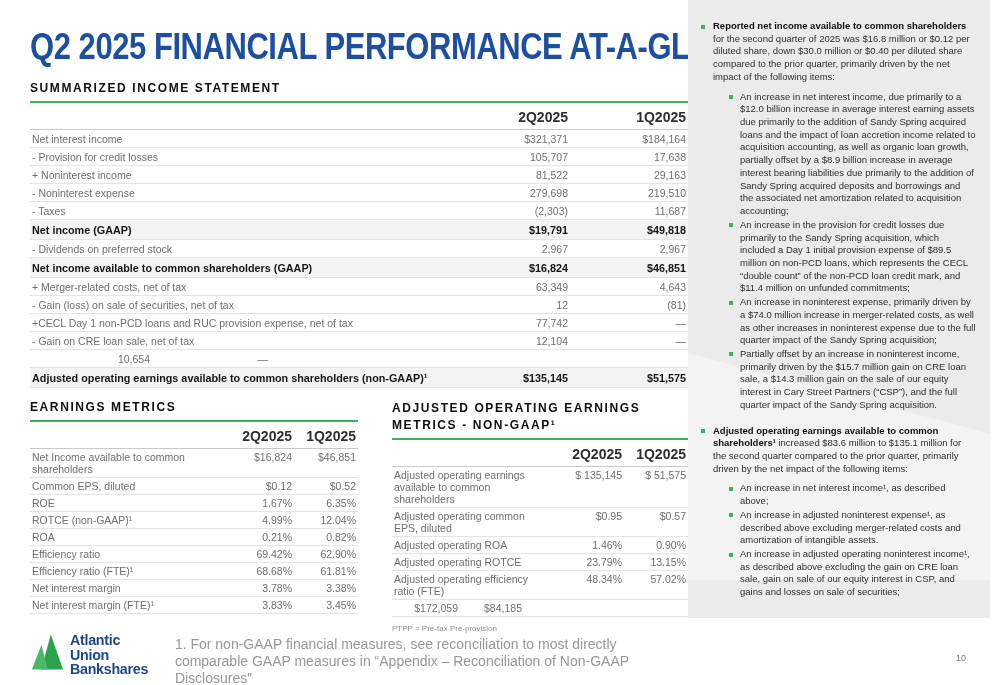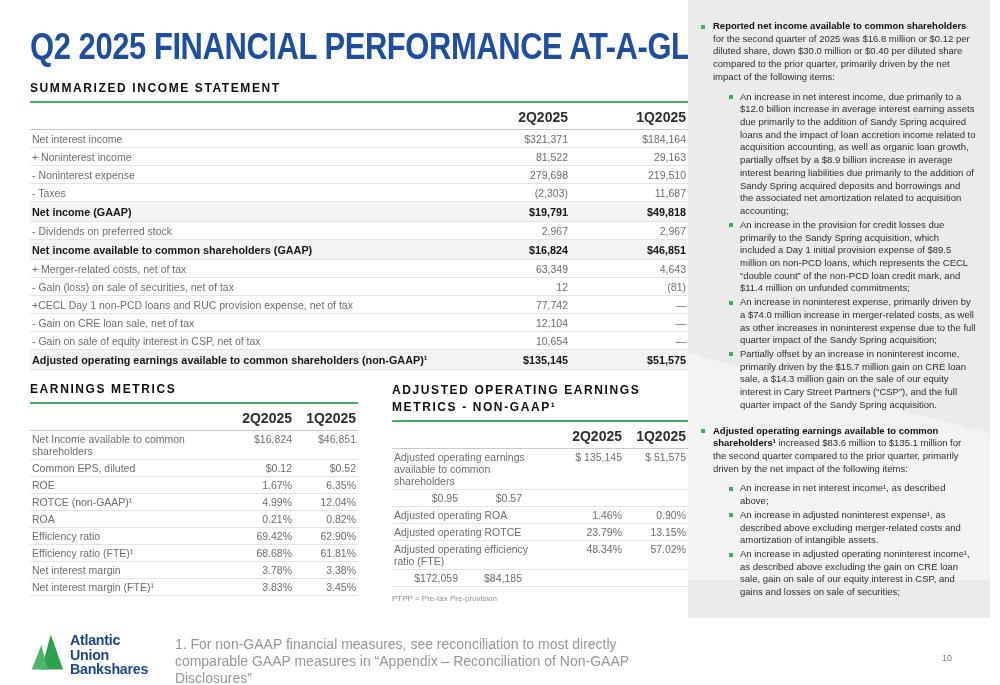--- a/index.html
+++ b/index.html
@@ -59,21 +59,21 @@
   .sub-list .b-item{margin-bottom:1px;}
   .sub-list .b-marker{margin-right:7px;}
 
   
   .footer{position:absolute;left:30px;top:633px;width:650px;display:flex;}
   .logo{display:flex;align-items:flex-start;}
   .logo-text{margin-left:6px;color:#1d4689;font-weight:bold;font-size:15.5px;line-height:.95;letter-spacing:-.3px;
     transform:scaleX(.92);transform-origin:left top;}
   .footnotes{margin-left:20px;font-size:14px;color:#979797;line-height:1.2;padding-top:3px;}
   .footnotes div{margin-bottom:6px;}
-  .page-num{position:absolute;right:48px;bottom:22px;font-size:9px;color:#7a7a7a;}
+  .page-num{position:absolute;right:34px;bottom:22px;font-size:9px;color:#7a7a7a;}
 </style>
 </head>
 <body>
 
 <div class="slide">
 
   <div class="main">
     <div class="page-title">Q2 2025 FINANCIAL PERFORMANCE AT-A-GLANCE</div>
 
     <div class="income">
@@ -83,20 +83,25 @@
         <span class="num">2Q2025</span>
         <span class="num">1Q2025</span>
       </div>
       <div id="income-rows">
           <div class="t-row">
             <span class="lbl">Net interest income</span>
             <span class="num">$321,371</span>
             <span class="num">$184,164</span>
           </div>
           <div class="t-row">
+            <span class="lbl">- Provision for credit losses</span>
+            <span class="num">105,707</span>
+            <span class="num">17,638</span>
+          </div>
+          <div class="t-row">
             <span class="lbl">+ Noninterest income</span>
             <span class="num">81,522</span>
             <span class="num">29,163</span>
           </div>
           <div class="t-row">
             <span class="lbl">- Noninterest expense</span>
             <span class="num">279,698</span>
             <span class="num">219,510</span>
           </div>
           <div class="t-row">
@@ -133,21 +138,20 @@
             <span class="lbl">+CECL Day 1 non-PCD loans and RUC provision expense, net of tax</span>
             <span class="num">77,742</span>
             <span class="num">—</span>
           </div>
           <div class="t-row">
             <span class="lbl">- Gain on CRE loan sale, net of tax</span>
             <span class="num">12,104</span>
             <span class="num">—</span>
           </div>
           <div class="t-row">
-            <span class="lbl">- Gain on sale of equity interest in CSP, net of tax</span>
             <span class="num">10,654</span>
             <span class="num">—</span>
           </div>
           <div class="t-row emph">
             <span class="lbl">Adjusted operating earnings available to common shareholders (non-GAAP)¹</span>
             <span class="num">$135,145</span>
             <span class="num">$51,575</span>
           </div>
         </div>
     </div>
@@ -216,20 +220,21 @@
           <span class="num">2Q2025</span>
           <span class="num">1Q2025</span>
         </div>
         <div id="adjusted-rows">
             <div class="t-row">
               <span class="lbl">Adjusted operating earnings available to common shareholders</span>
               <span class="num">$ 135,145</span>
               <span class="num">$ 51,575</span>
             </div>
             <div class="t-row">
+              <span class="lbl">Adjusted operating common EPS, diluted</span>
               <span class="num">$0.95</span>
               <span class="num">$0.57</span>
             </div>
             <div class="t-row">
               <span class="lbl">Adjusted operating ROA</span>
               <span class="num">1.46%</span>
               <span class="num">0.90%</span>
             </div>
             <div class="t-row">
               <span class="lbl">Adjusted operating ROTCE</span>

